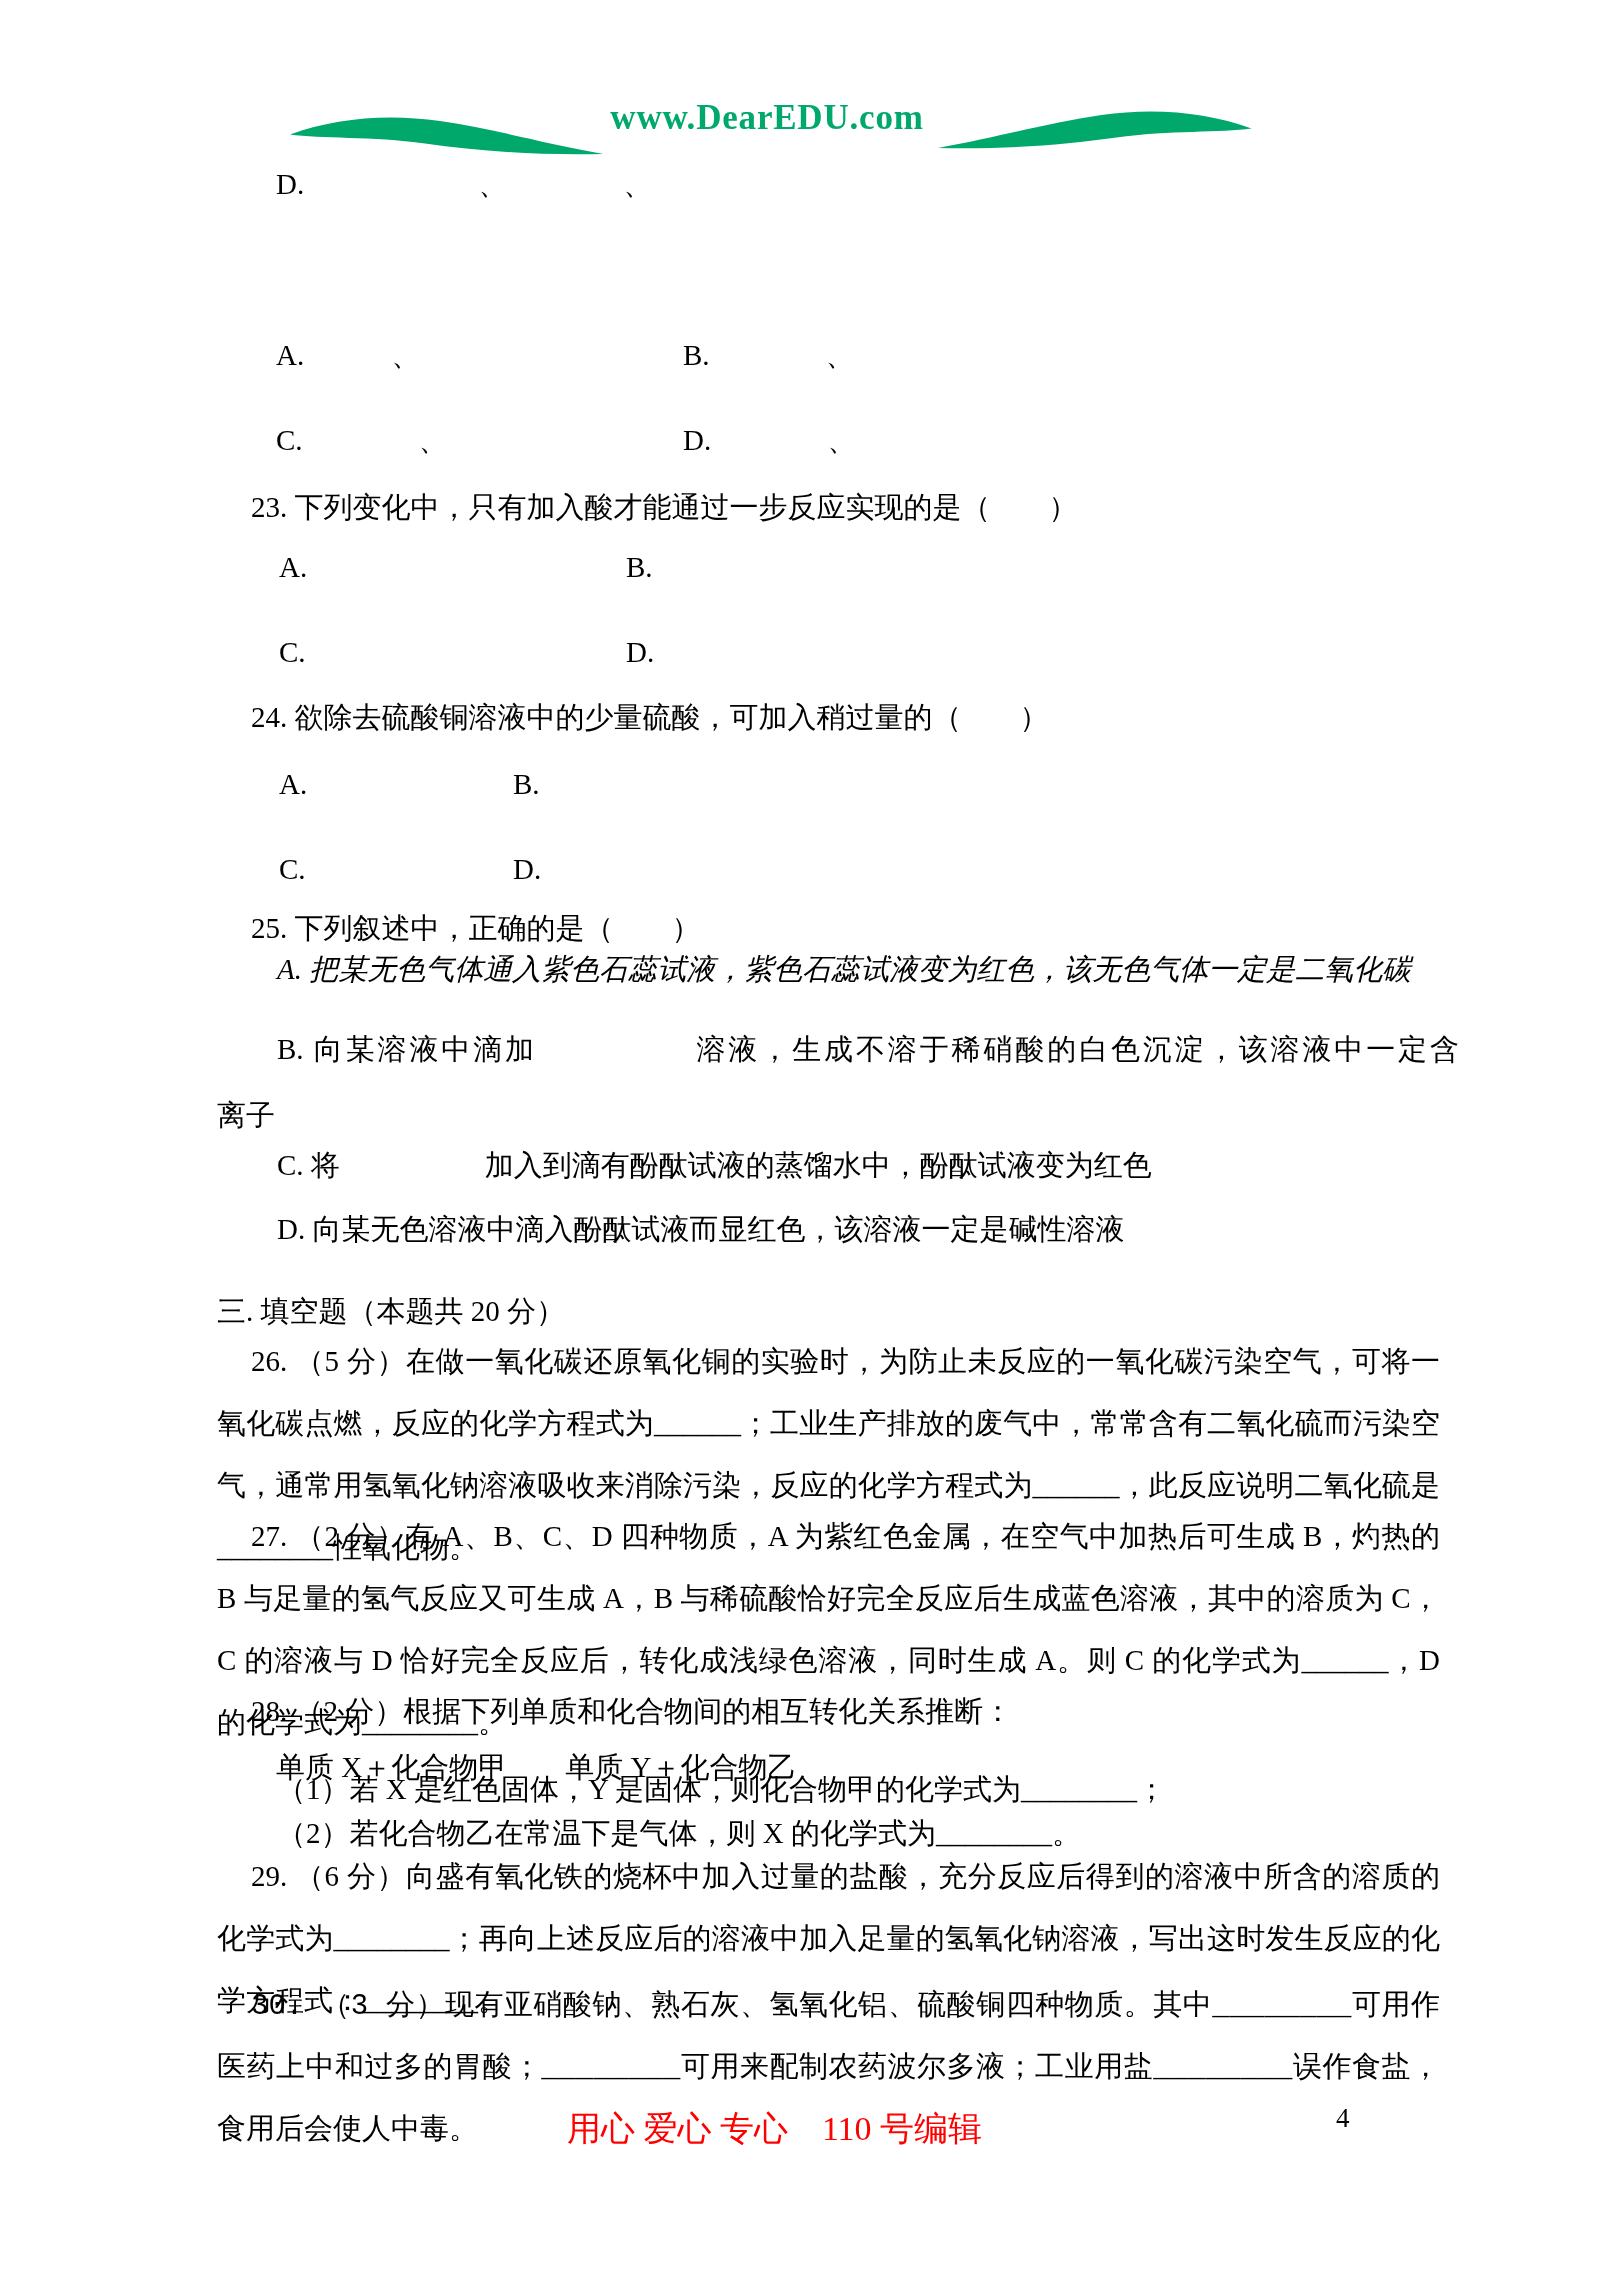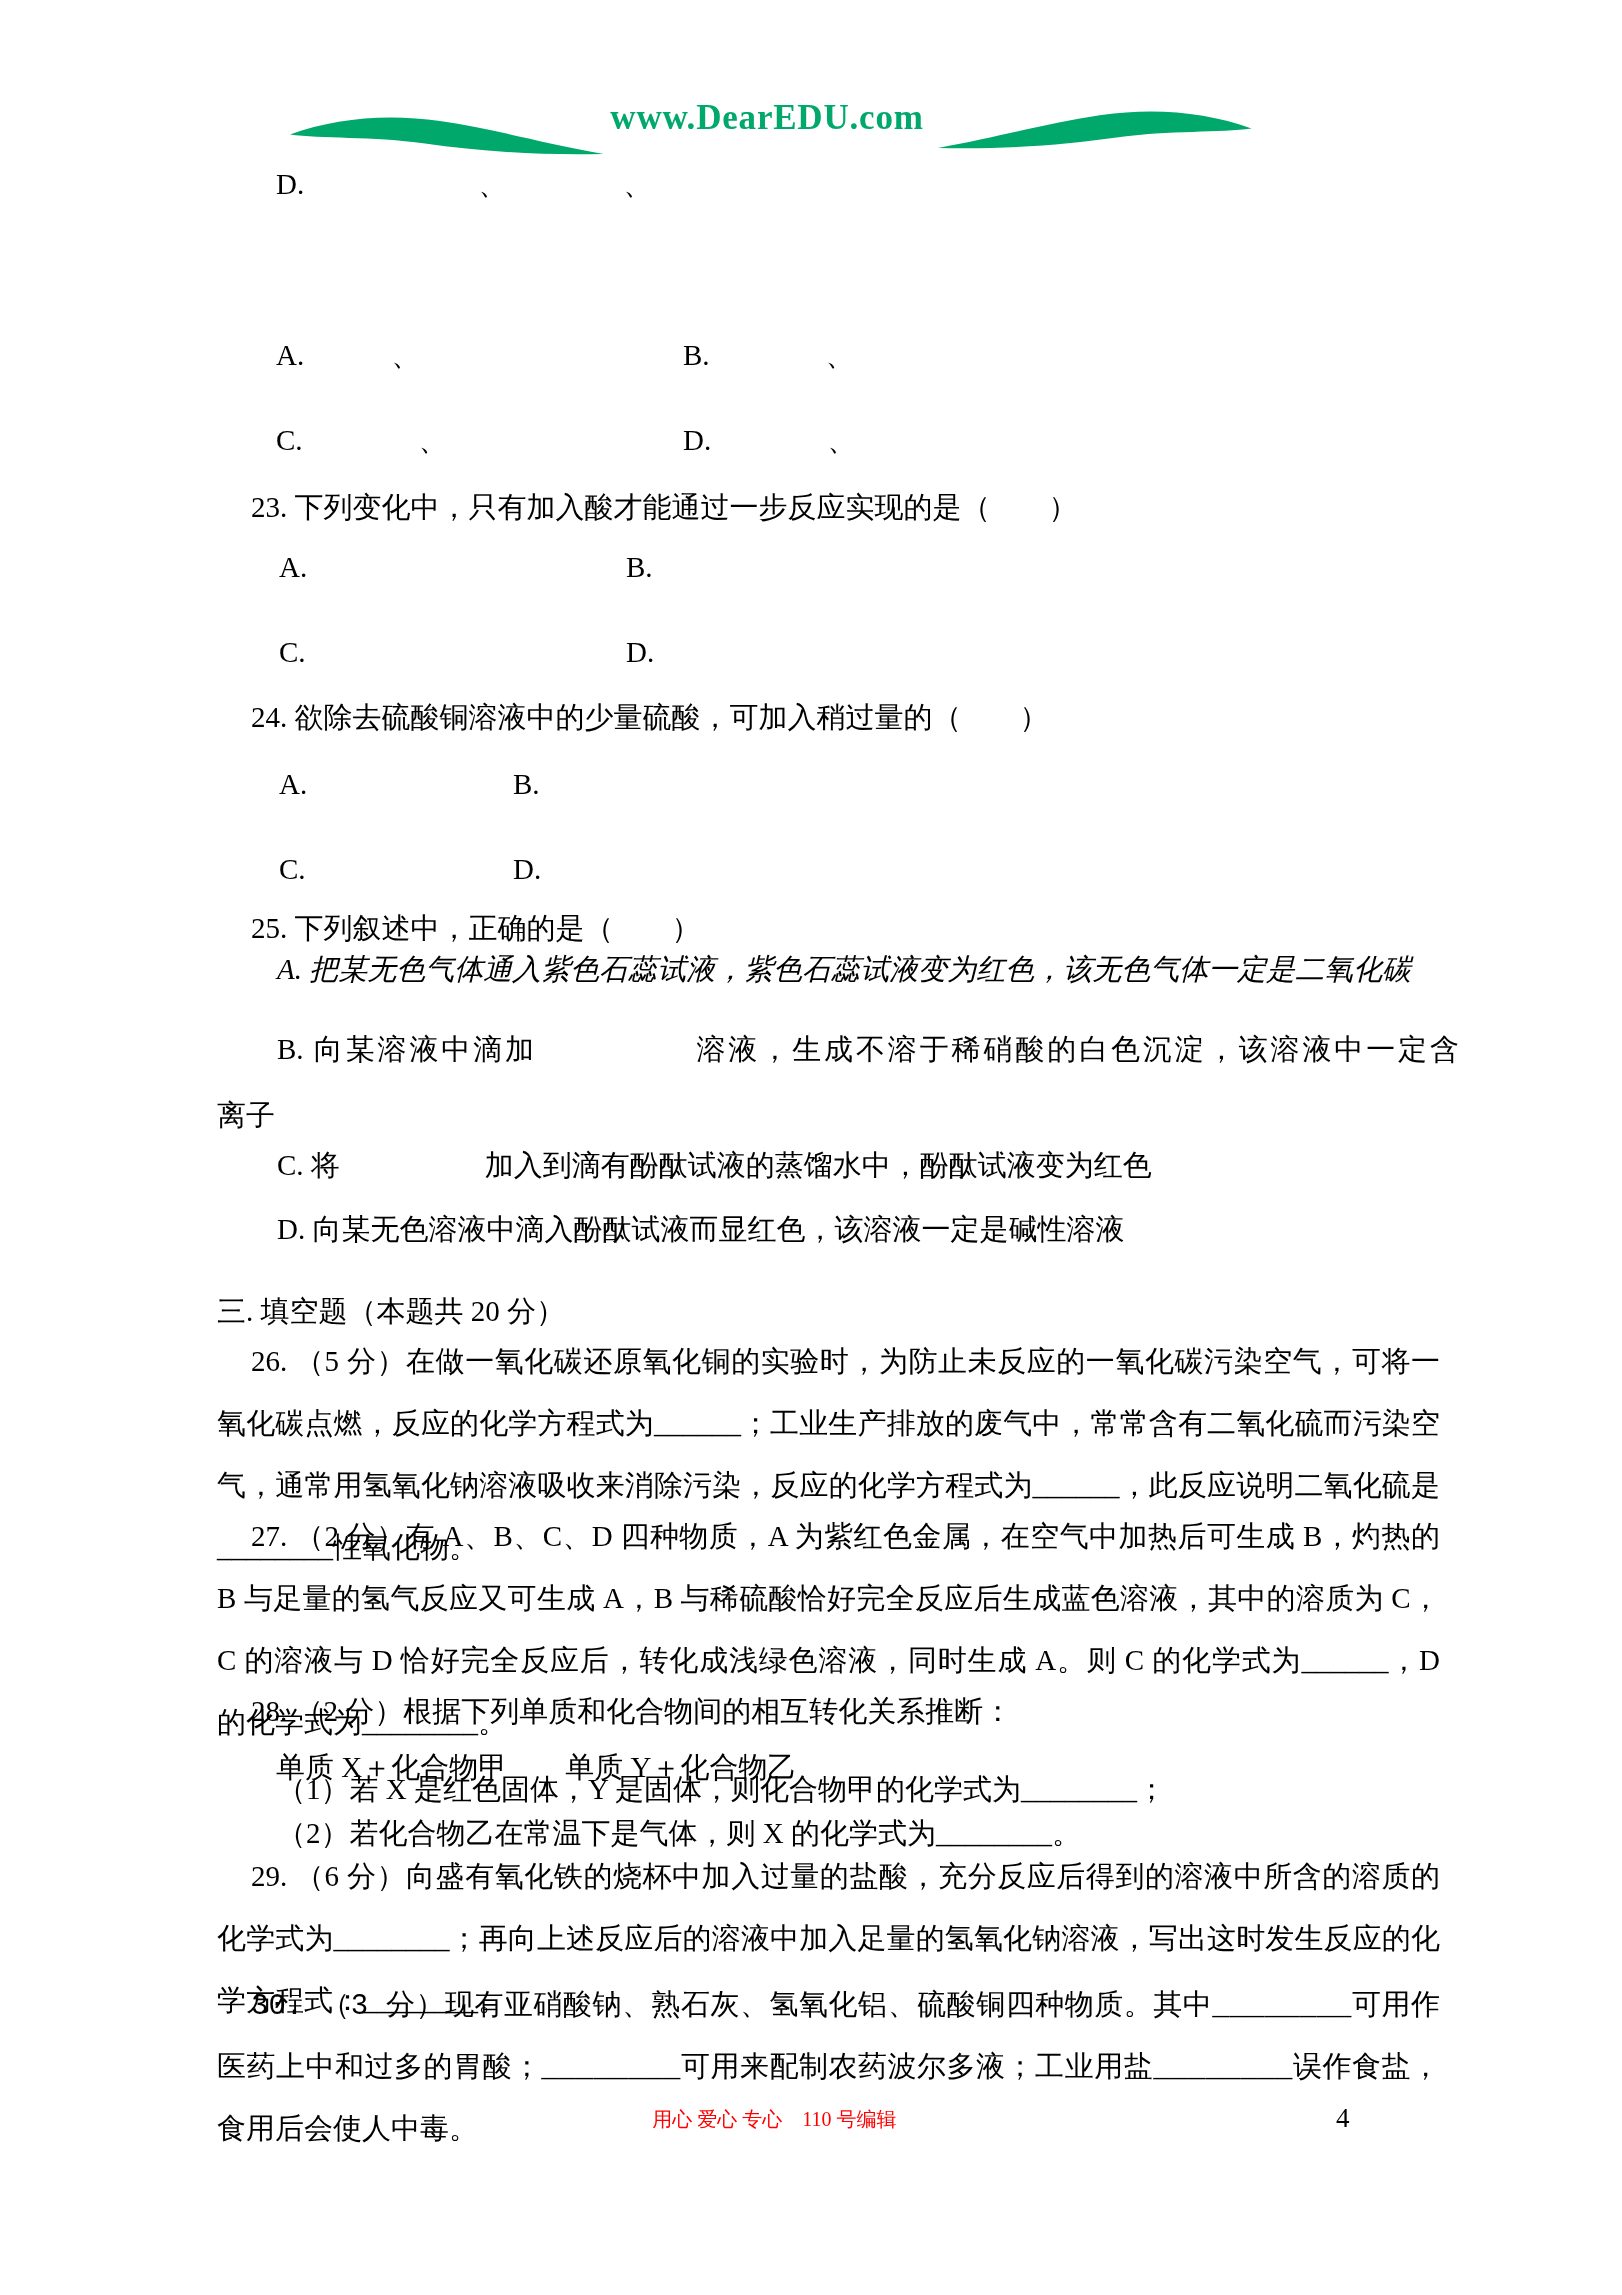--- a/index.html
+++ b/index.html
@@ -39,21 +39,21 @@
   .indent80{text-indent:60px;}
   .optrow{display:flex; white-space:pre;}
   .c1{display:inline-block;}
   .w539{width:407px;}
   .w460{width:347px;}
   .w310{width:234px;}
   .q25opt{width:1242px; line-height:42px; text-align:justify; text-indent:60px;}
   .q25b{line-height:66px;}
   .footer-slogan{
     position:absolute; top:2106px; left:0; right:0;
-    text-align:center; font-size:20px; color:#FF0000; white-space:pre;
+    text-align:center; font-size:34px; color:#FF0000; white-space:pre;
   }
   .pagenum{
     position:absolute; top:2103px; left:1336px; font-size:27px; color:#000;
   }
 </style>
 </head>
 <body>
 
 <div class="page">
 

